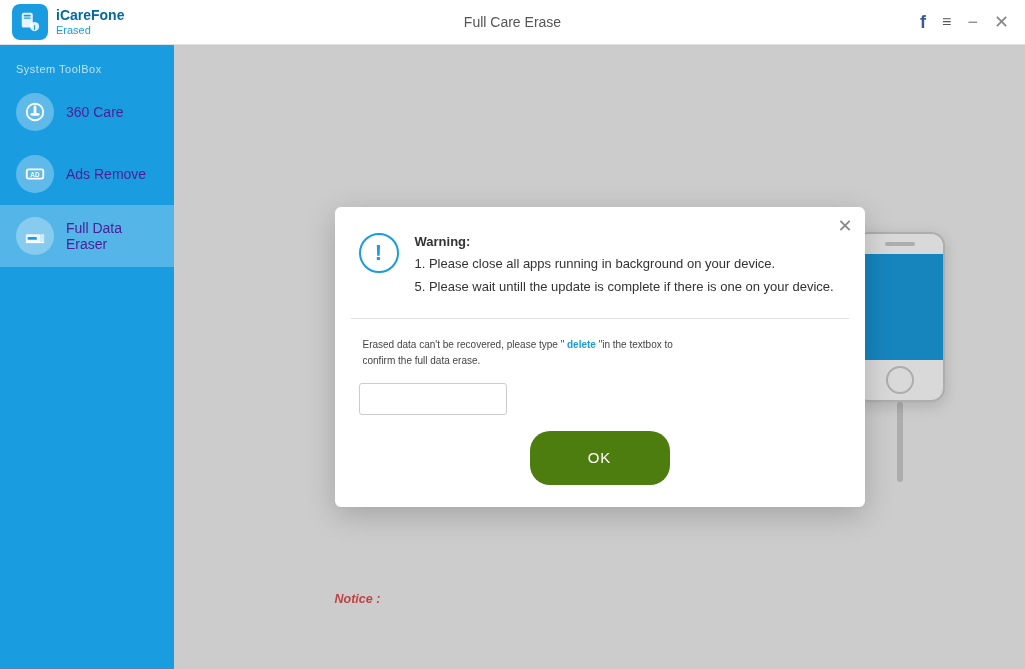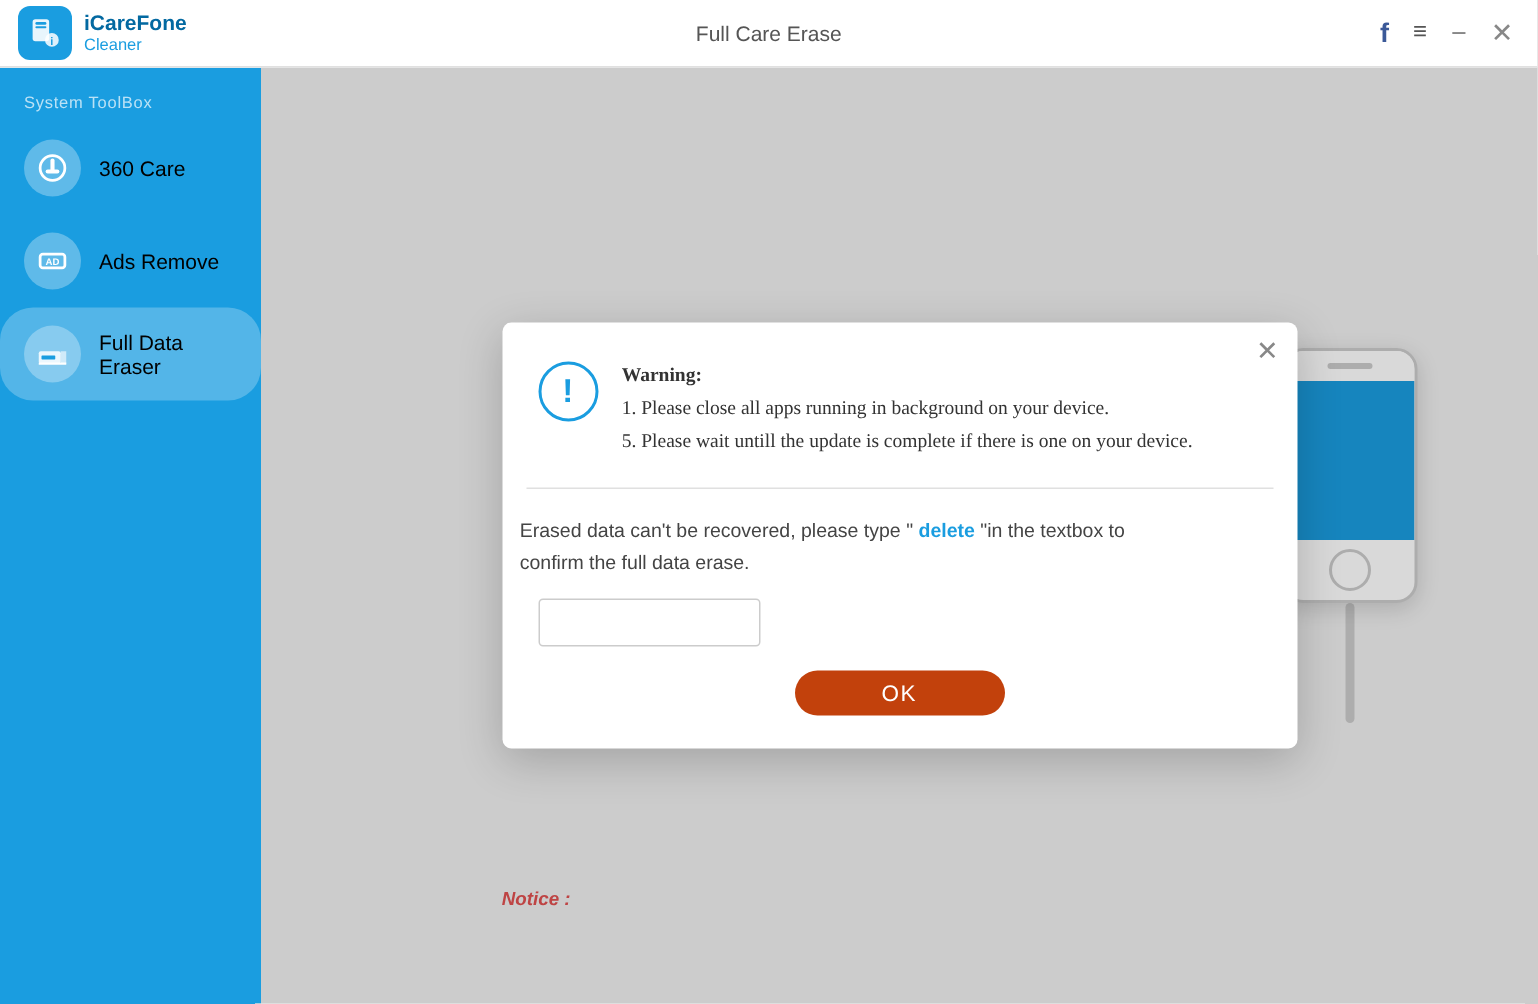--- a/index.html
+++ b/index.html
@@ -94,35 +94,35 @@
       letter-spacing: 0.5px;
     }
     .sidebar-item {
       display: flex;
       align-items: center;
       padding: 12px 16px;
       cursor: pointer;
       border-radius: 0;
       position: relative;
     }
-    .sidebar-item.active { background: rgba(255,255,255,0.25); border-radius: 22px; }
+    .sidebar-item.active { background: rgba(255,255,255,0.25); }
     .sidebar-item-icon {
       width: 38px;
       height: 38px;
       border-radius: 50%;
       background: rgba(255,255,255,0.3);
       display: flex;
       align-items: center;
       justify-content: center;
       margin-right: 12px;
       flex-shrink: 0;
     }
     .sidebar-item-icon svg { width: 22px; height: 22px; fill: white; }
     .sidebar-item-label {
-      color: #000000;
+      color: #4c1d95;
       font-size: 14px;
       font-weight: 500;
     }
 
     
     .content-area {
       flex: 1;
       background: #f0f0f0;
       position: relative;
       display: flex;
@@ -238,35 +238,34 @@
     .warning-icon span {
       font-size: 22px;
       font-weight: 700;
       color: #1a9de0;
       line-height: 1;
     }
     .warning-text {
       font-size: 13px;
       color: #333;
       line-height: 1.7;
-      font-family: Liberation Serif, serif;
     }
     .warning-text .bold { font-weight: 600; }
 
     
     .dialog-divider {
       height: 1px;
       background: #e0e0e0;
       margin: 0 16px;
     }
 
     
     .dialog-confirm {
-      padding: 18px 12px 10px;
-      font-size: 13px;
+      padding: 18px 28px 10px;
+      font-size: 10px;
       color: #444;
       line-height: 1.6;
     }
     .dialog-confirm .delete-word {
       color: #1a9de0;
       font-weight: 600;
     }
 
     
     .dialog-input-row {
@@ -283,22 +282,22 @@
     }
 
     
     .dialog-btn-row {
       padding: 0 24px 22px;
       display: flex;
       justify-content: center;
     }
     .btn-ok {
       width: 140px;
-      height: 30px;
-      background: #c2410c;
+      height: 54px;
+      background: #4d7c0f;
       color: white;
       border: none;
       border-radius: 20px;
       font-size: 15px;
       font-weight: 500;
       cursor: pointer;
       letter-spacing: 1px;
     }
 
     
@@ -323,21 +322,21 @@
       <svg viewBox="0 0 24 24">
         <rect x="3" y="2" width="12" height="16" rx="2" fill="white" opacity="0.9"></rect>
         <rect x="5" y="4" width="8" height="2" rx="1" fill="#1a9de0"></rect>
         <rect x="5" y="7" width="8" height="1.5" rx="0.75" fill="#1a9de0"></rect>
         <circle cx="17" cy="17" r="5" fill="white" opacity="0.85"></circle>
         <text x="17" y="21" text-anchor="middle" font-size="8" fill="#1a9de0" font-weight="bold">i</text>
       </svg>
     </div>
     <div class="app-name">
       <div class="name">iCareFone</div>
-      <div class="sub">Cleaner</div>
+      <div class="sub">Erased</div>
     </div>
   </div>
   <div class="title-bar-center">Full Care Erase</div>
   <div class="title-bar-right">
     <span class="title-icon" style="font-weight:bold;color:#3b5998;font-size:18px;">f</span>
     <span class="title-icon">≡</span>
     <span class="win-btn">−</span>
     <span class="win-btn">✕</span>
   </div>
 </div>

